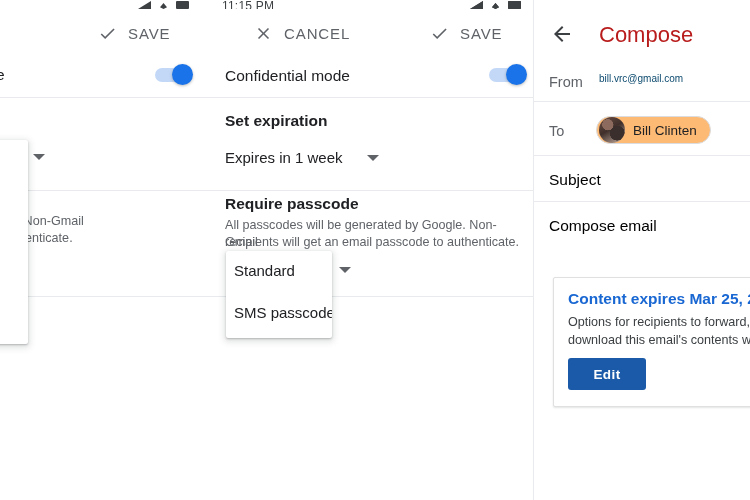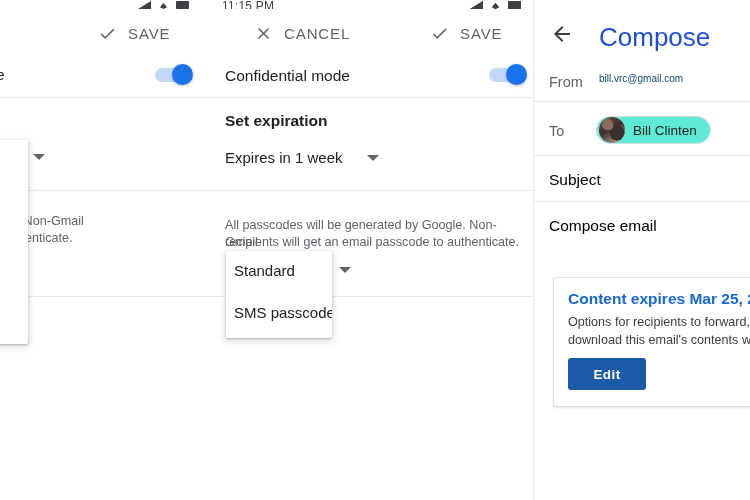--- a/index.html
+++ b/index.html
@@ -48,28 +48,28 @@
            border-left: 6px solid transparent; border-right: 6px solid transparent;
            border-top: 6px solid #5f6368; }
 
   
   .menu { position: absolute; background: #fff; border-radius: 2px;
           box-shadow: 0 2px 6px 2px rgba(60,64,67,.15), 0 1px 2px rgba(60,64,67,.3);
           overflow: hidden; }
   .menu-item { position: absolute; font-size: 15px; color: #202124; white-space: nowrap; }
 
   
-  .compose-title { position: absolute; font-size: 26px; color: #1d4ed8; }
+  .compose-title { position: absolute; font-size: 22px; color: #b91c1c; }
   .field-label { position: absolute; font-size: 14.5px; color: #5f6368; }
   .field-value { position: absolute; font-size: 10px; color: #0c4a6e; }
   .placeholder { position: absolute; font-size: 15.5px; color: #000000; }
 
   .chip { position: absolute; display: flex; align-items: center;
           height: 28px; padding: 0 13px 0 2px; border: 1px solid #dadce0;
-          border-radius: 14px; background: #5eead4; gap: 8px; }
+          border-radius: 14px; background: #fdba74; gap: 8px; }
   .chip .avatar { width: 26px; height: 26px; border-radius: 50%; flex: none;
                   background:
                     radial-gradient(circle at 34% 30%, #8c6a5d 0 22%, transparent 23%),
                     radial-gradient(circle at 70% 62%, #3a2f2c 0 30%, transparent 31%),
                     linear-gradient(150deg, #6d4f45 0%, #402f2b 46%, #c9b3a6 100%);
           }
   .chip .chip-name { font-size: 13.5px; color: #202124; white-space: nowrap; }
 
   
   .info-card { position: absolute; background: #fff; border: 1px solid #e0e0e0;
@@ -159,20 +159,21 @@
   <div class="toggle" style="left:489px; top:64px;">
     <div class="track"></div>
     <div class="knob"></div>
   </div>
 
   <div class="row-title bold" style="left:225px; top:112px;">Set expiration</div>
 
   <div class="select-value" style="left:225px; top:149px;">Expires in 1 week</div>
   <div class="caret" style="left:367px; top:155px;"></div>
 
+  <div class="row-title bold" style="left:225px; top:195px;">Require passcode</div>
 
   <div class="row-sub" style="left:225px; top:217px;">All passcodes will be generated by Google. Non-Gmail</div>
   <div class="row-sub" style="left:225px; top:234px;">recipients will get an email passcode to authenticate.</div>
 
   <div class="caret" style="left:339px; top:267px;"></div>
 
   <div class="menu" style="left:226px; top:251px; width:106px; height:87px;">
     <div class="menu-item" style="left:8px; top:11px;">Standard</div>
     <div class="menu-item" style="left:8px; top:53px;">SMS passcode</div>
   </div>

